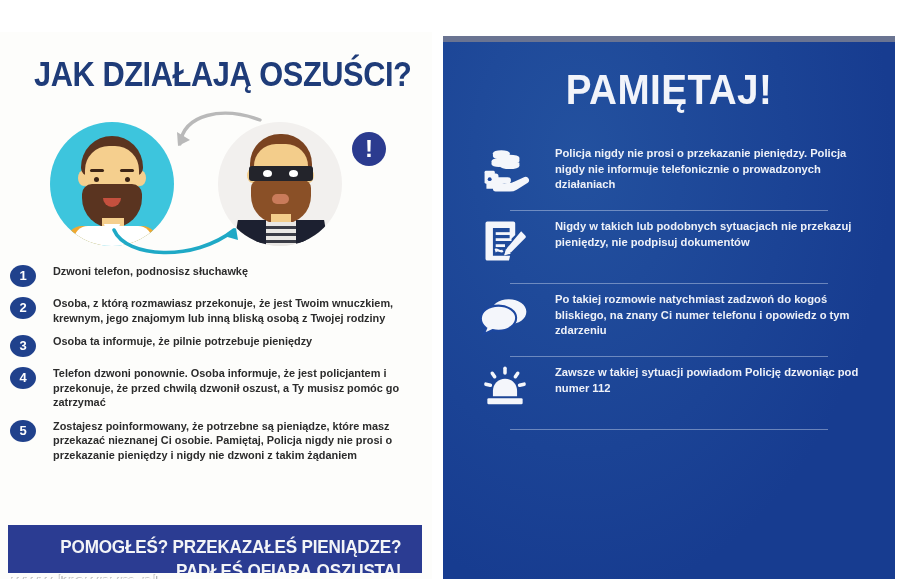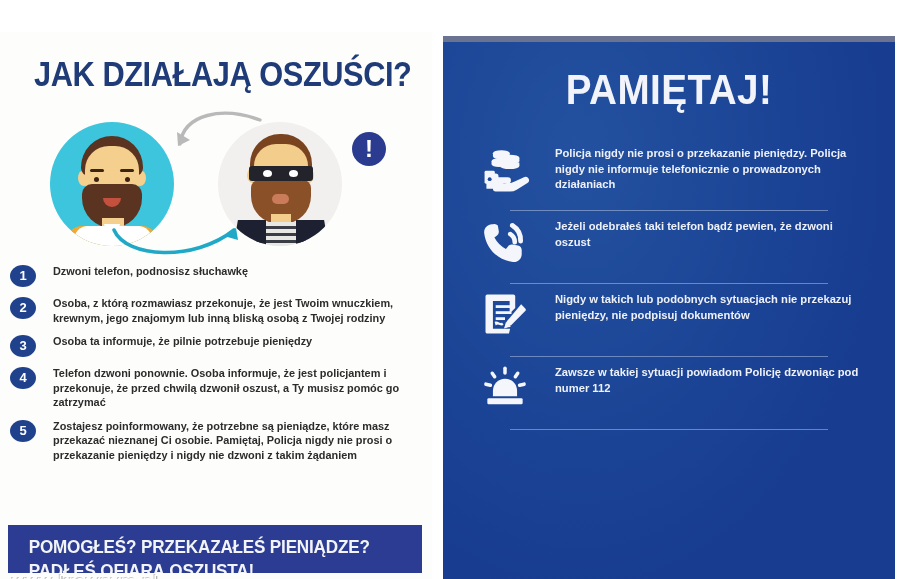--- a/index.html
+++ b/index.html
@@ -262,21 +262,21 @@
     transform-origin: left top;
     width: 380px;
   }
 
   
   #bottom-banner {
     position: absolute;
     left: 8px; top: 493px;
     width: 414px; height: 48px;
     background: #2b3c92;
-    text-align: left;
+    text-align: right;
     overflow: hidden;
   }
   .banner-line {
     font-family: "Liberation Sans Narrow", "Liberation Sans", sans-serif;
     font-size: 19px;
     font-weight: bold;
     color: #f3f4f7;
     letter-spacing: -0.2px;
     transform: scaleX(0.9);
   }
@@ -496,35 +496,20 @@
                 <rect x="6" y="31" width="11" height="14" rx="1.6"></rect>
                 <circle cx="11.5" cy="40" r="2.1" fill="#1c47a0"></circle>
               </g>
             </svg>
           </div>
           <div class="tip-text">Policja nigdy nie prosi o przekazanie pieniędzy. Policja nigdy nie informuje telefonicznie o prowadzonych działaniach</div>
         </div>
         <div class="tip-divider"></div>
       </div>
 
-      <div class="tip-row">
-        <div class="tip">
-          <div class="tip-icon">
-            <svg viewBox="0 0 56 56" width="52" height="52">
-              <g fill="currentColor">
-                <path d="M14 10 c-5 0-9 4.6-8.4 9.6 2 16.6 14.6 29 31 31 5 .6 9.4-3.4 9.4-8.4 v-4.4 c0-2.4-1.7-4.5-4.1-4.9 l-6-1 a5 5 0 0 0 -4.7 1.9 l-2.2 2.8 a30 30 0 0 1 -12.4-12.4 l2.8-2.2 a5 5 0 0 0 1.9-4.7 l-1-6 A5 5 0 0 0 14.7 10 z"></path>
-                <path d="M36 8.5 a2.6 2.6 0 0 0 -1.4 4.9 A16.5 16.5 0 0 1 42.2 28 a2.6 2.6 0 0 0 5.2 .2 A21.7 21.7 0 0 0 37.2 8.8 a2.6 2.6 0 0 0 -1.2 -.3 z"></path>
-                <path d="M33.5 18 a2.5 2.5 0 0 0 -1.1 4.7 a7.6 7.6 0 0 1 3.6 6.6 a2.5 2.5 0 0 0 5 .1 a12.6 12.6 0 0 0 -6.2-11 a2.5 2.5 0 0 0 -1.3-.4 z"></path>
-              </g>
-            </svg>
-          </div>
-          <div class="tip-text">Jeżeli odebrałeś taki telefon bądź pewien, że dzwoni oszust</div>
-        </div>
-        <div class="tip-divider"></div>
-      </div>
 
       <div class="tip-row">
         <div class="tip">
           <div class="tip-icon">
             <svg viewBox="0 0 56 56" width="52" height="52">
               <g fill="currentColor">
                 <path d="M9 7 h28 a2 2 0 0 1 2 2 v12.5 l-6 6 V14 H15 v30 h18.5 l-1.2 5 H9 a2 2 0 0 1 -2-2 V9 a2 2 0 0 1 2-2 z"></path>
                 <rect x="18" y="18.5" width="17" height="3"></rect>
                 <rect x="18" y="25" width="17" height="3"></rect>
                 <rect x="18" y="31.5" width="10" height="3"></rect>
@@ -532,20 +517,34 @@
                 <path d="M45.4 17.6 l4.4 4.4 a2 2 0 0 1 0 2.8 L34.6 40 l-7.4 3 l3-7.4 l15.2-18 a2 2 0 0 1 0 0 z"></path>
                 <path d="M29.1 36.4 l5.2 5.2 l-7.1 2 z"></path>
               </g>
             </svg>
           </div>
           <div class="tip-text">Nigdy w takich lub podobnych sytuacjach nie przekazuj pieniędzy, nie podpisuj dokumentów</div>
         </div>
         <div class="tip-divider"></div>
       </div>
 
+      <div class="tip-row">
+        <div class="tip">
+          <div class="tip-icon">
+            <svg viewBox="0 0 56 56" width="52" height="52">
+              <g fill="currentColor">
+                <path d="M32 12 c11 0 19 6 19 13.5 c0 7.5-8 13.5-19 13.5 c-2.4 0-4.7-.3-6.8-.8 l-9.2 4.4 l2.6-6.2 c-3.5-2.6-5.6-6.2-5.6-10.2 C13 18 21 12 32 12 z"></path>
+                <path d="M21 19 c-11 0-19 6.2-19 13.9 c0 4.1 2.2 7.8 5.8 10.4 l-2.8 6.5 l9.6-4.6 c2.1.5 4.4.8 6.4.8 c11 0 19-6.2 19-13.9 C40 25.2 32 19 21 19 z" stroke="#1c47a0" stroke-width="2.2"></path>
+              </g>
+            </svg>
+          </div>
+          <div class="tip-text">Po takiej rozmowie natychmiast zadzwoń do kogoś bliskiego, na znany Ci numer telefonu i opowiedz o tym zdarzeniu</div>
+        </div>
+        <div class="tip-divider"></div>
+      </div>
 
       <div class="tip-row">
         <div class="tip">
           <div class="tip-icon">
             <svg viewBox="0 0 56 56" width="52" height="52">
               <g fill="currentColor">
                 <path d="M28 6 a1.9 1.9 0 0 1 1.9 1.9 v5 a1.9 1.9 0 0 1 -3.8 0 v-5 A1.9 1.9 0 0 1 28 6 z"></path>
                 <path d="M13.2 11.6 a1.9 1.9 0 0 1 2.6.5 l2.8 4.1 a1.9 1.9 0 0 1 -3.1 2.1 l-2.8-4.1 a1.9 1.9 0 0 1 .5-2.6 z"></path>
                 <path d="M42.8 11.6 a1.9 1.9 0 0 1 .5 2.6 l-2.8 4.1 a1.9 1.9 0 0 1 -3.1-2.1 l2.8-4.1 a1.9 1.9 0 0 1 2.6-.5 z"></path>
                 <path d="M5.6 24.5 a1.9 1.9 0 0 1 2.3-1.4 l4.8 1.2 a1.9 1.9 0 0 1 -.9 3.7 l-4.8-1.2 a1.9 1.9 0 0 1 -1.4-2.3 z"></path>

